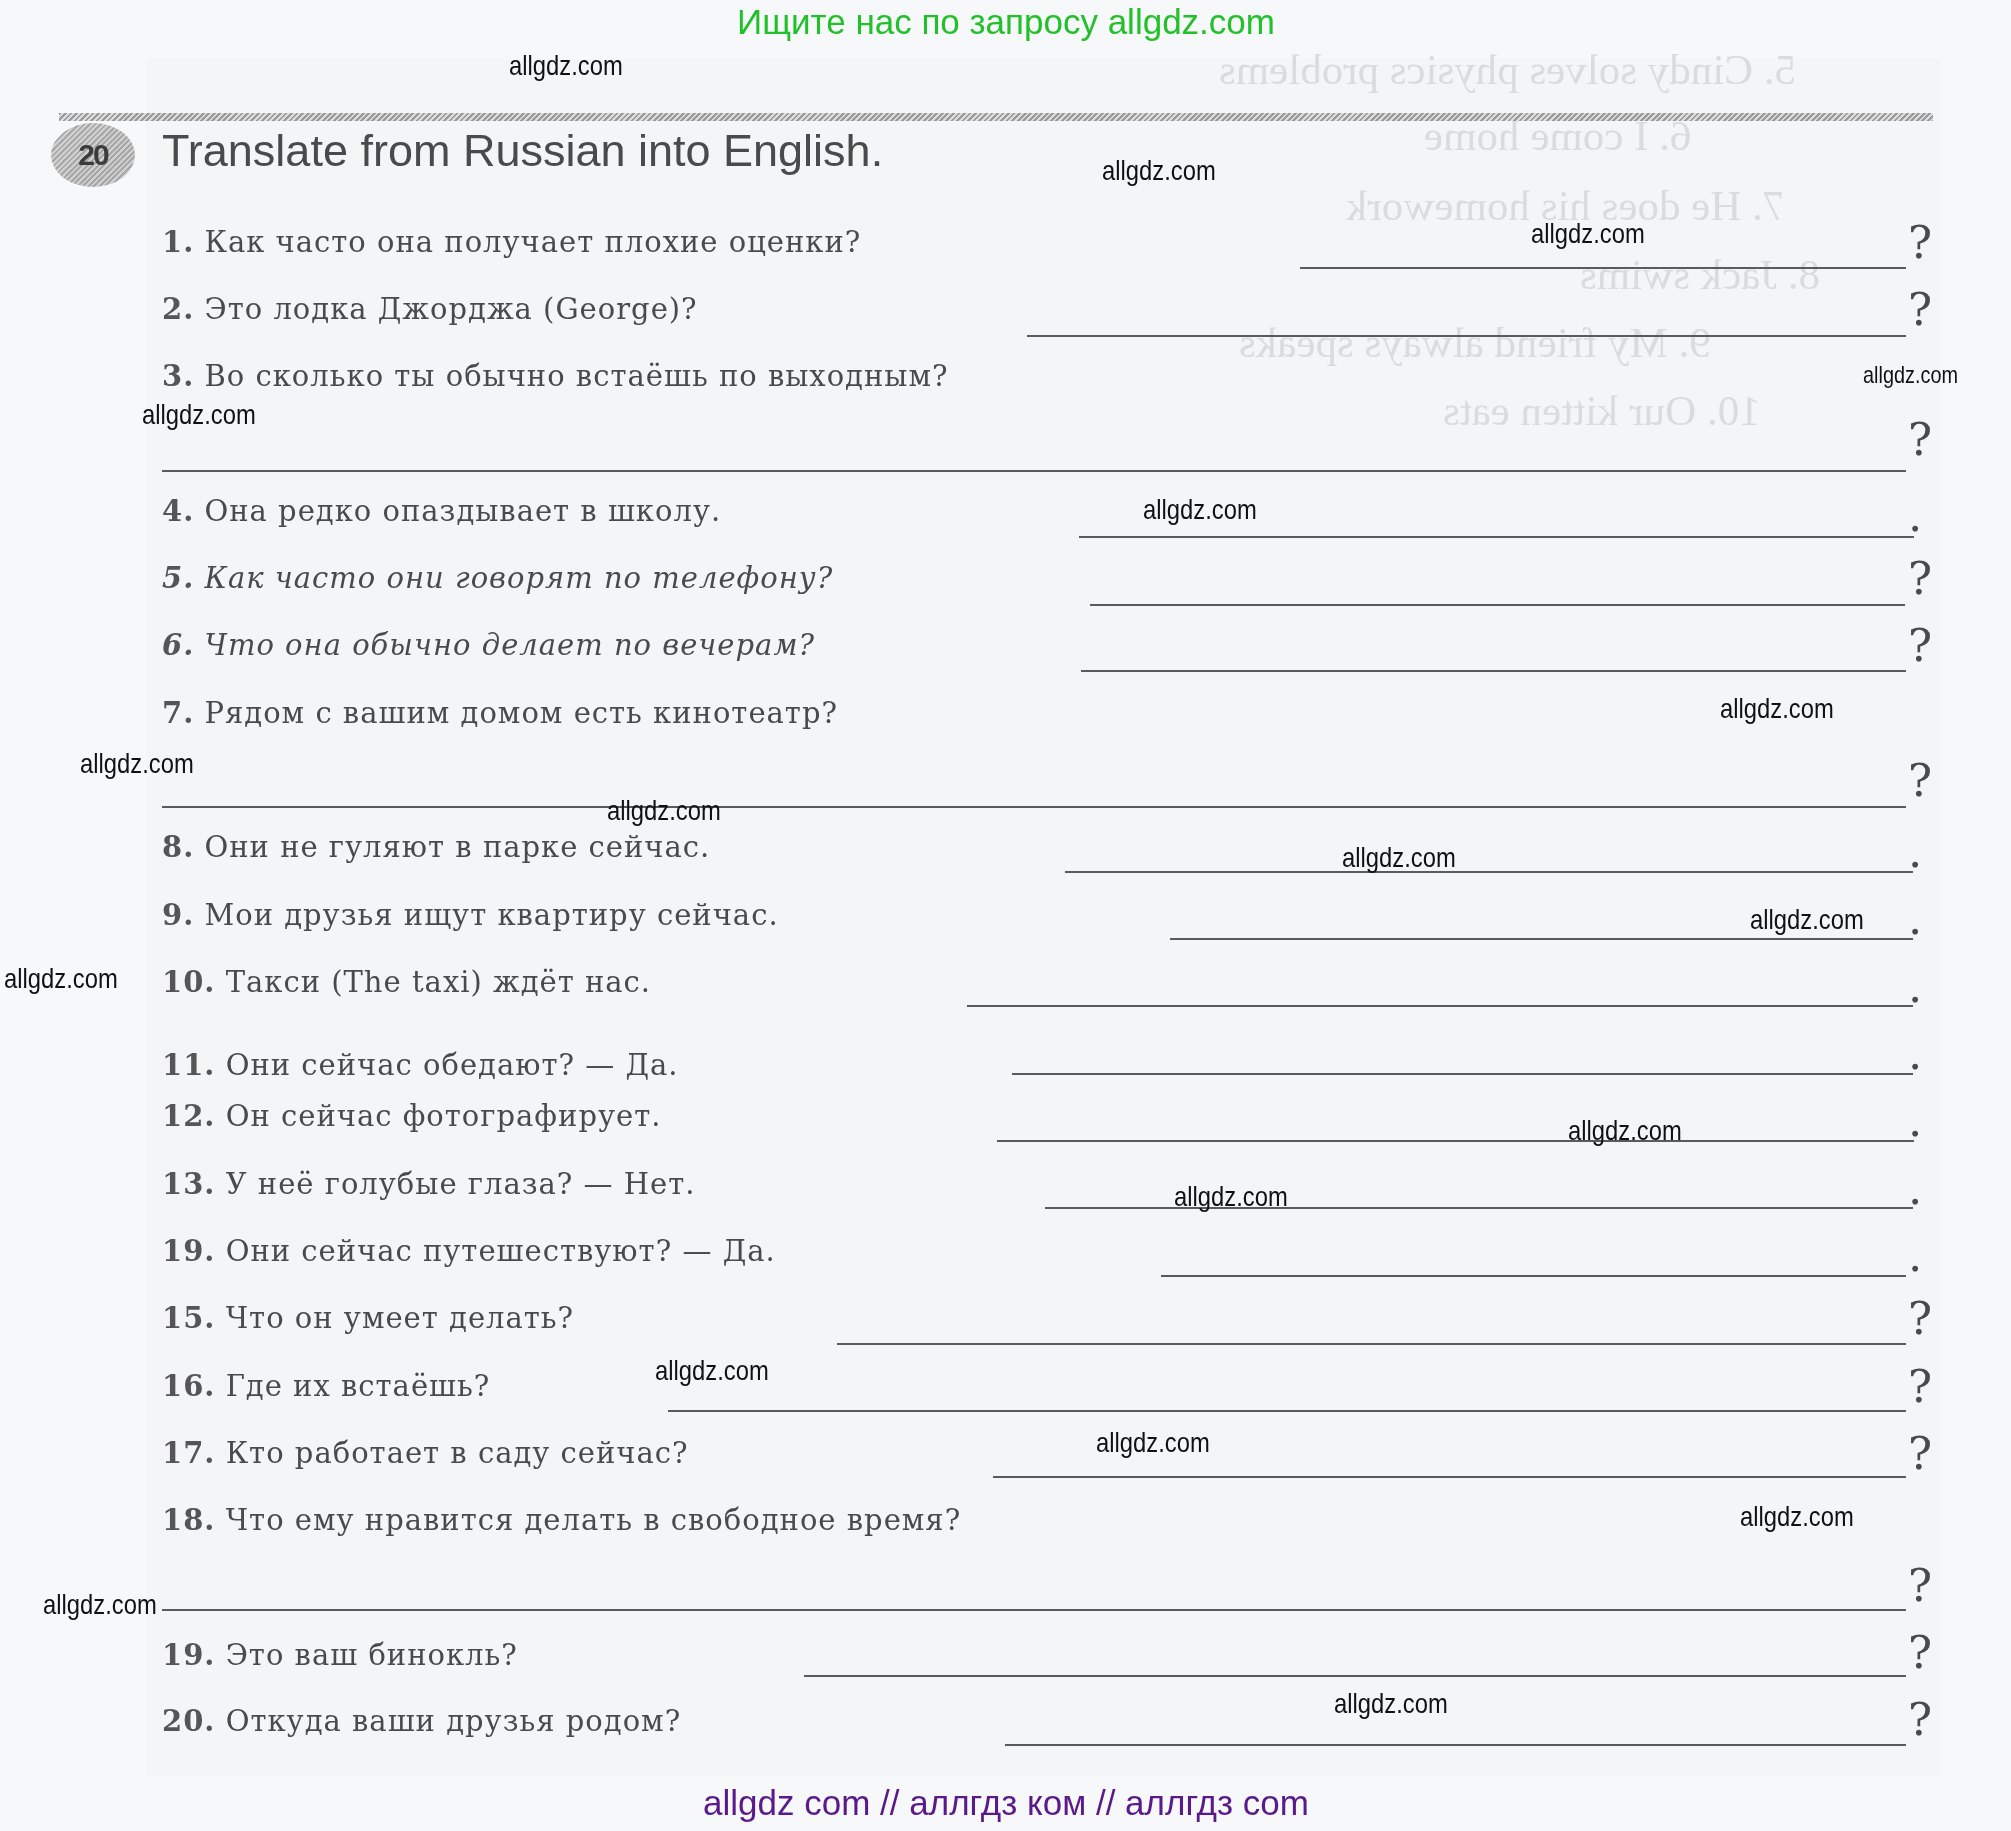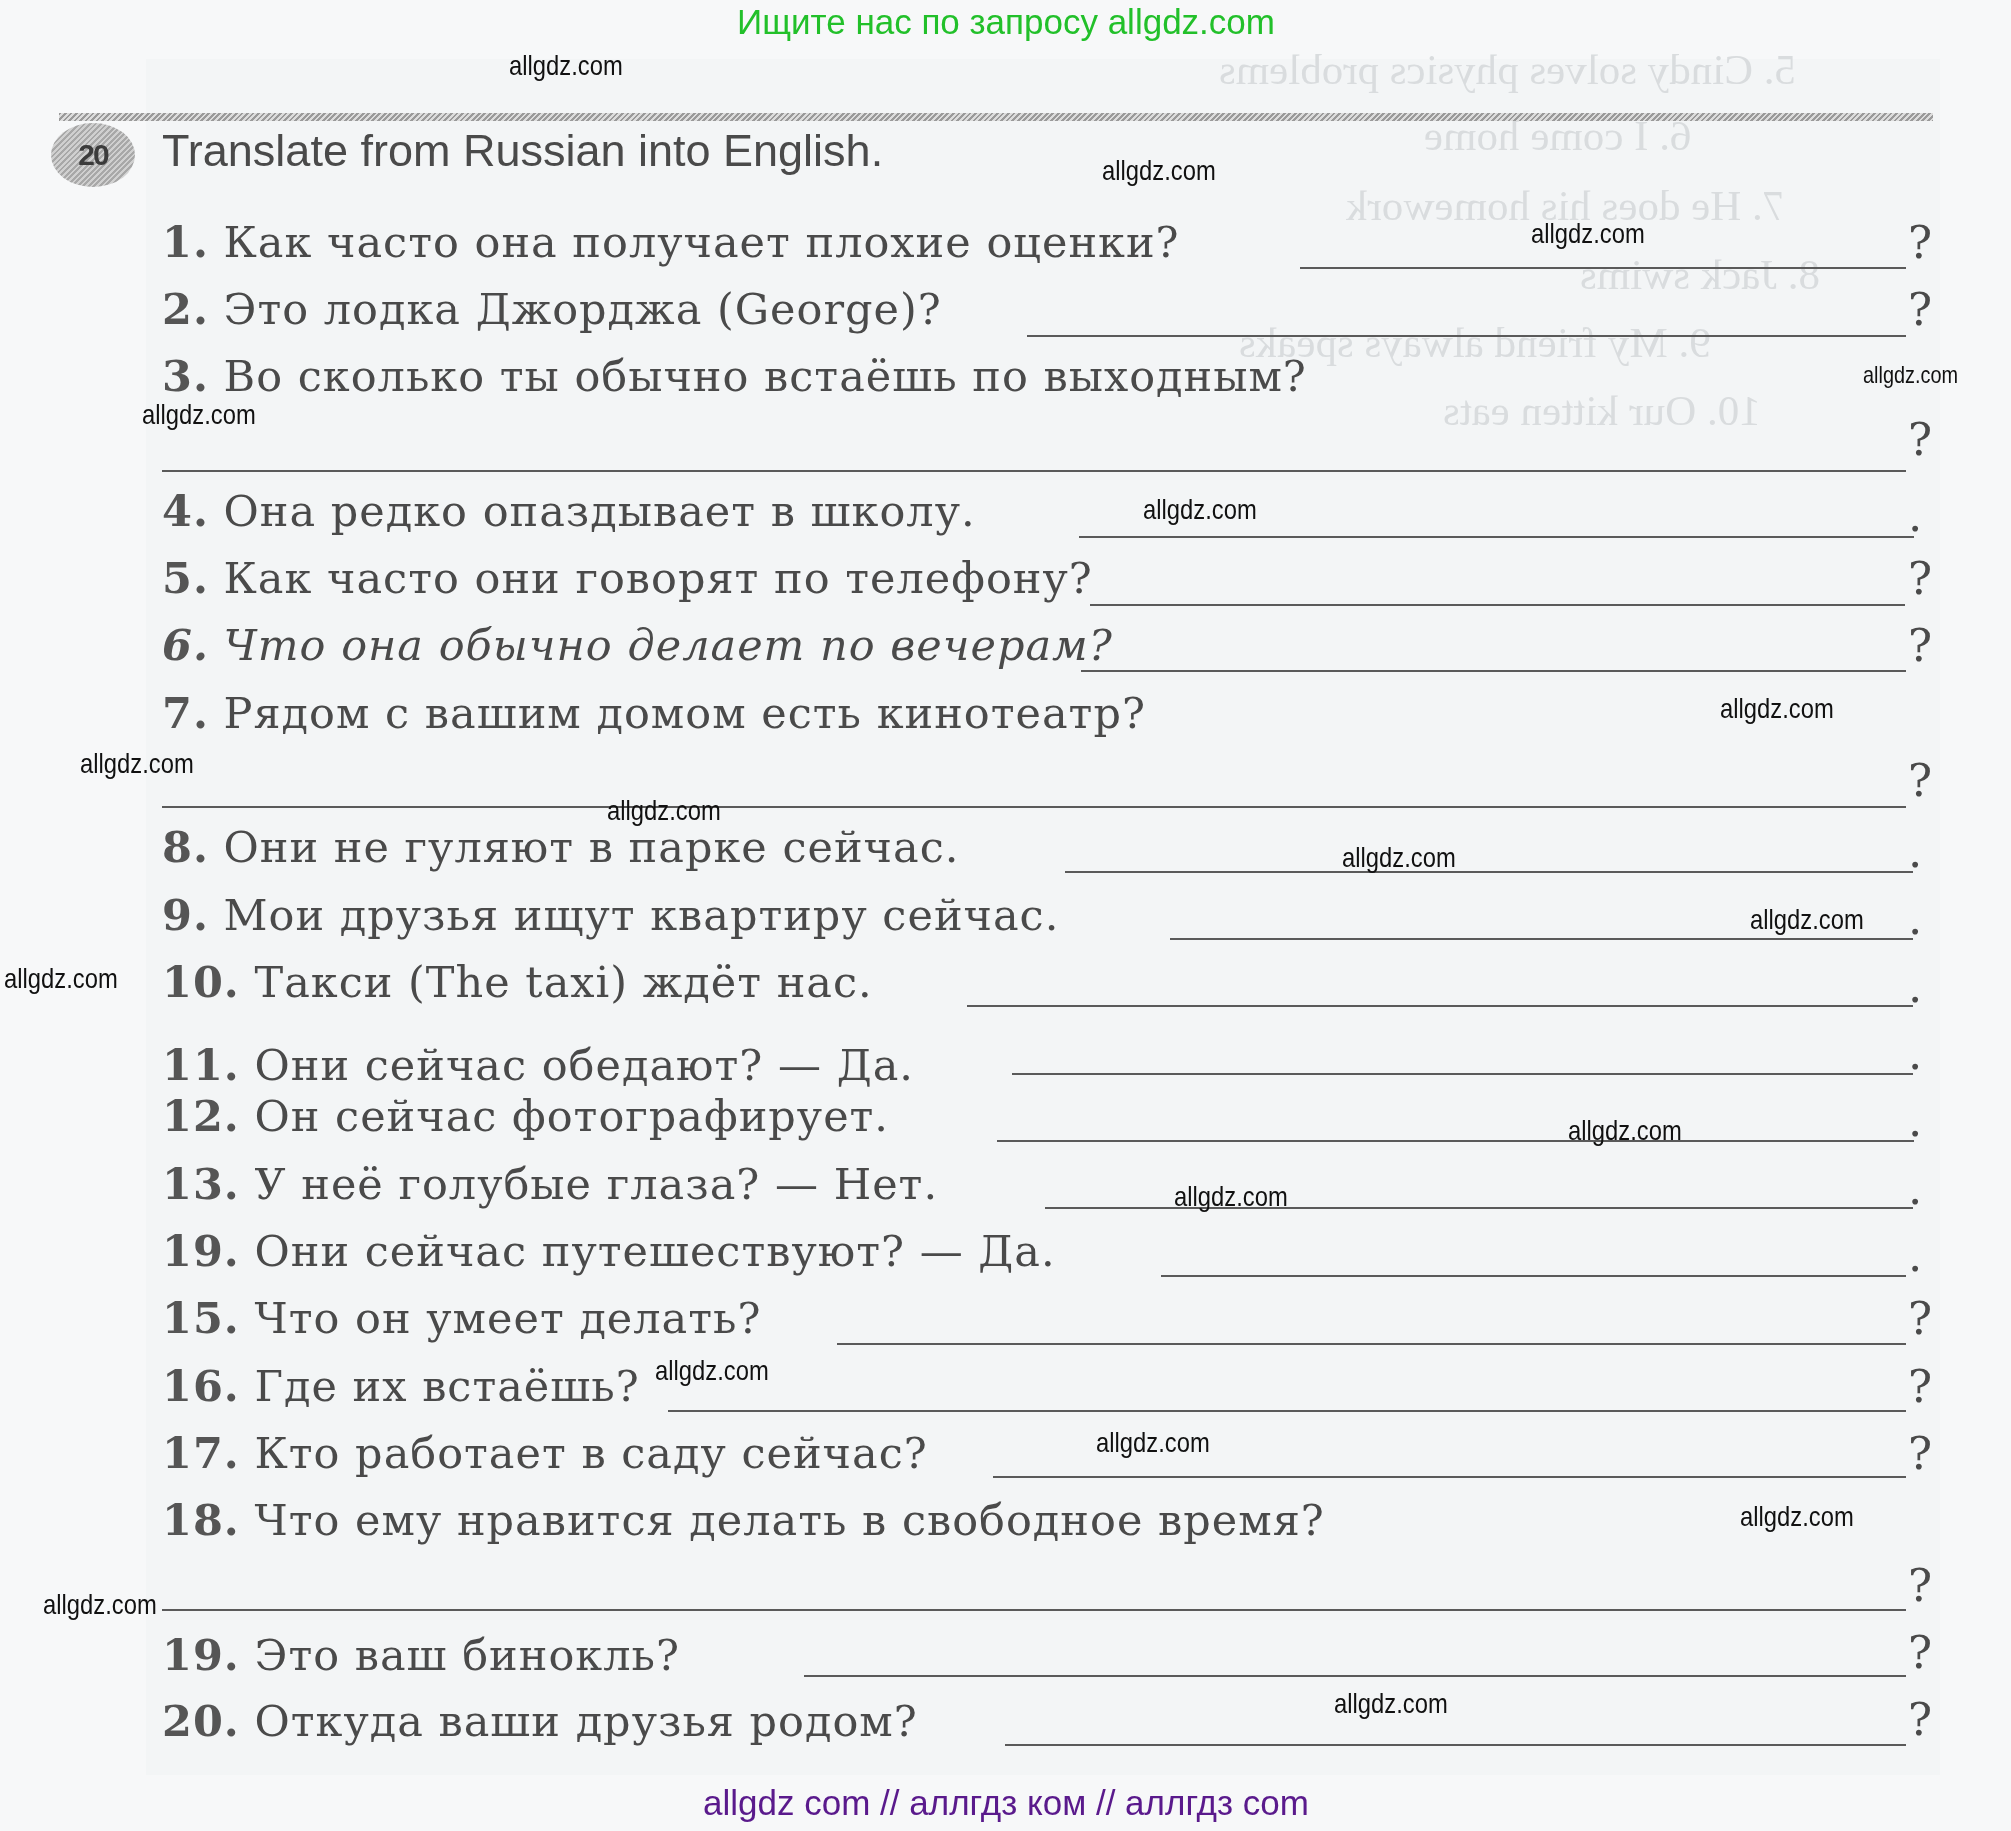--- a/index.html
+++ b/index.html
@@ -33,21 +33,21 @@
     font-family: "Liberation Sans", sans-serif; font-weight: bold; font-size: 30px;
     color: #3b3b3b; letter-spacing: -2px;
   }
   .task-title {
     position: absolute; left: 162px; top: 125px;
     font-family: "Liberation Sans", sans-serif; font-size: 45px; color: #4a4a4a;
     white-space: nowrap;
   }
   .item {
     position: absolute; left: 162px; height: 59px; white-space: nowrap;
-    font-size: 43px; color: #4a4a4a; line-height: 59px; letter-spacing: 1px;
+    font-size: 29px; color: #4a4a4a; line-height: 59px; letter-spacing: 1px;
   }
   .item .num { font-weight: bold; color: #555; }
   .answer-line {
     position: absolute; height: 0; border-top: 2.9px solid #5a5a5a;
   }
   .punct {
     position: absolute; left: 1908px; font-size: 45px; color: #4a4a4a;
     line-height: 59px;
   }
   .wm {
@@ -89,21 +89,21 @@
 <div class="punct" style="top:280px;">?</div>
 
 <div class="item" style="top:347px;"><span class="num">3.</span> <span>Во сколько ты обычно встаёшь по выходным?</span></div>
 <div class="answer-line" style="left:162px; width:1744px; top:470px;"></div>
 <div class="punct" style="top:410px;">?</div>
 
 <div class="item" style="top:482px;"><span class="num">4.</span> <span>Она редко опаздывает в школу.</span></div>
 <div class="answer-line" style="left:1079px; width:835px; top:536px;"></div>
 <div class="punct" style="top:486px;">.</div>
 
-<div class="item" style="top:549px;"><span class="num">5.</span> <span>Как часто они говорят по телефону?</span></div>
+<div class="item" style="top:549px;font-style:italic;"><span class="num">5.</span> <span>Как часто они говорят по телефону?</span></div>
 <div class="answer-line" style="left:1090px; width:815px; top:604px;"></div>
 <div class="punct" style="top:549px;">?</div>
 
 <div class="item" style="top:616px;font-style:italic;"><span class="num">6.</span> <span>Что она обычно делает по вечерам?</span></div>
 <div class="answer-line" style="left:1081px; width:825px; top:670px;"></div>
 <div class="punct" style="top:616px;">?</div>
 
 <div class="item" style="top:684px;"><span class="num">7.</span> <span>Рядом с вашим домом есть кинотеатр?</span></div>
 <div class="answer-line" style="left:162px; width:1744px; top:806px;"></div>
 <div class="punct" style="top:751px;">?</div>

